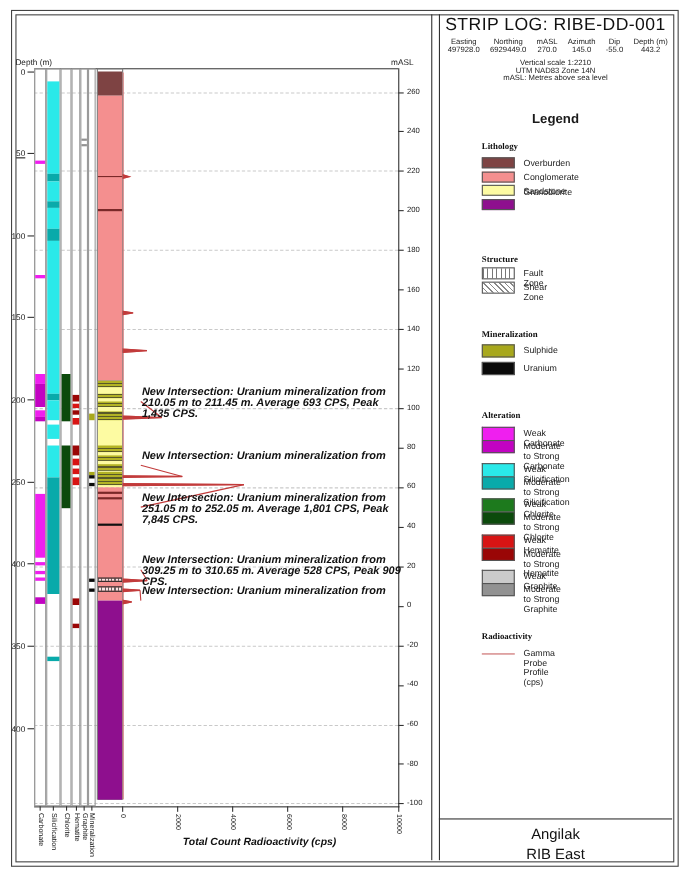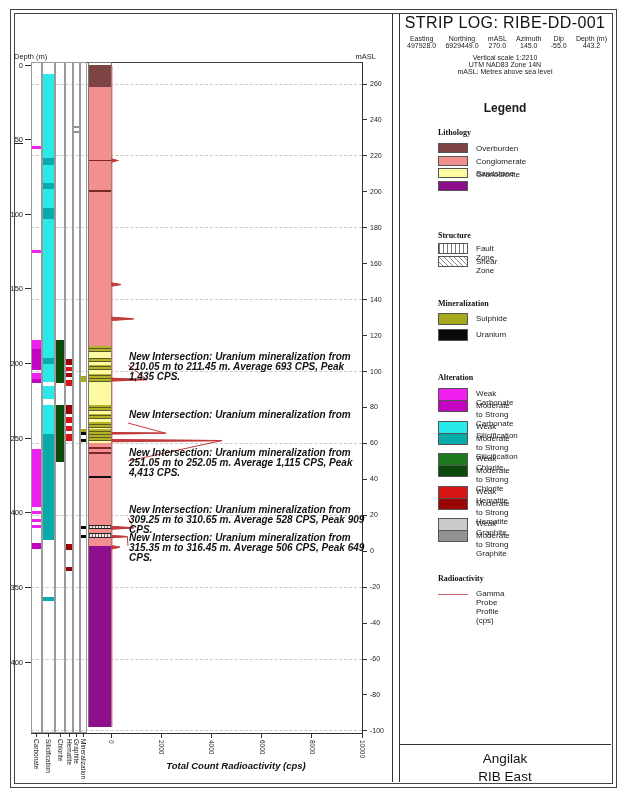--- a/index.html
+++ b/index.html
@@ -218,29 +218,28 @@
       </svg>
       <div class="ann" style="position: absolute; left: 129px; top: 352px; width: 240px;">
         <div style="position: static;">New Intersection: Uranium mineralization from</div>
         <div style="position: static;">210.05 m to 211.45 m. Average 693 CPS, Peak 1,435 CPS.</div>
       </div>
       <div class="ann" style="position: absolute; left: 129px; top: 410px; width: 240px;">
         <div style="position: static;">New Intersection: Uranium mineralization from</div>
       </div>
       <div class="ann" style="position: absolute; left: 129px; top: 448px; width: 240px;">
         <div style="position: static;">New Intersection: Uranium mineralization from</div>
-        <div style="position: static;">251.05 m to 252.05 m. Average 1,115 CPS, Peak 4,413 CPS.</div>
+        <div style="position: static;">251.05 m to 252.05 m. Average 1,801 CPS, Peak 7,845 CPS.</div>
       </div>
       <div class="ann" style="position: absolute; left: 129px; top: 505px; width: 240px;">
         <div style="position: static;">New Intersection: Uranium mineralization from</div>
         <div style="position: static;">309.25 m to 310.65 m. Average 528 CPS, Peak 909 CPS.</div>
       </div>
       <div class="ann" style="position: absolute; left: 129px; top: 533px; width: 240px;">
         <div style="position: static;">New Intersection: Uranium mineralization from</div>
-        <div style="position: static;">315.35 m to 316.45 m. Average 506 CPS, Peak 649 CPS.</div>
       </div>
     </div>
 
   <div class="abs tick-label" style="left:14px;top:52px;">Depth (m)</div>
   <div class="abs tick-label" style="left:348px;top:52px;width:28px;text-align:right;">mASL</div>
   <div class="abs" style="left:86px;top:760px;width:300px;text-align:center;font-size:9.5px;font-weight:bold;font-style:italic;color:#111;">Total Count Radioactivity (cps)</div>
 
   <div class="abs title" style="left:399px;top:14px;width:212px;text-align:center;">STRIP LOG: RIBE-DD-001</div>
 
   <div id="coord-fields" class="abs" style="left:407px;top:35px;width:200px;display:flex;justify-content:space-between;">

